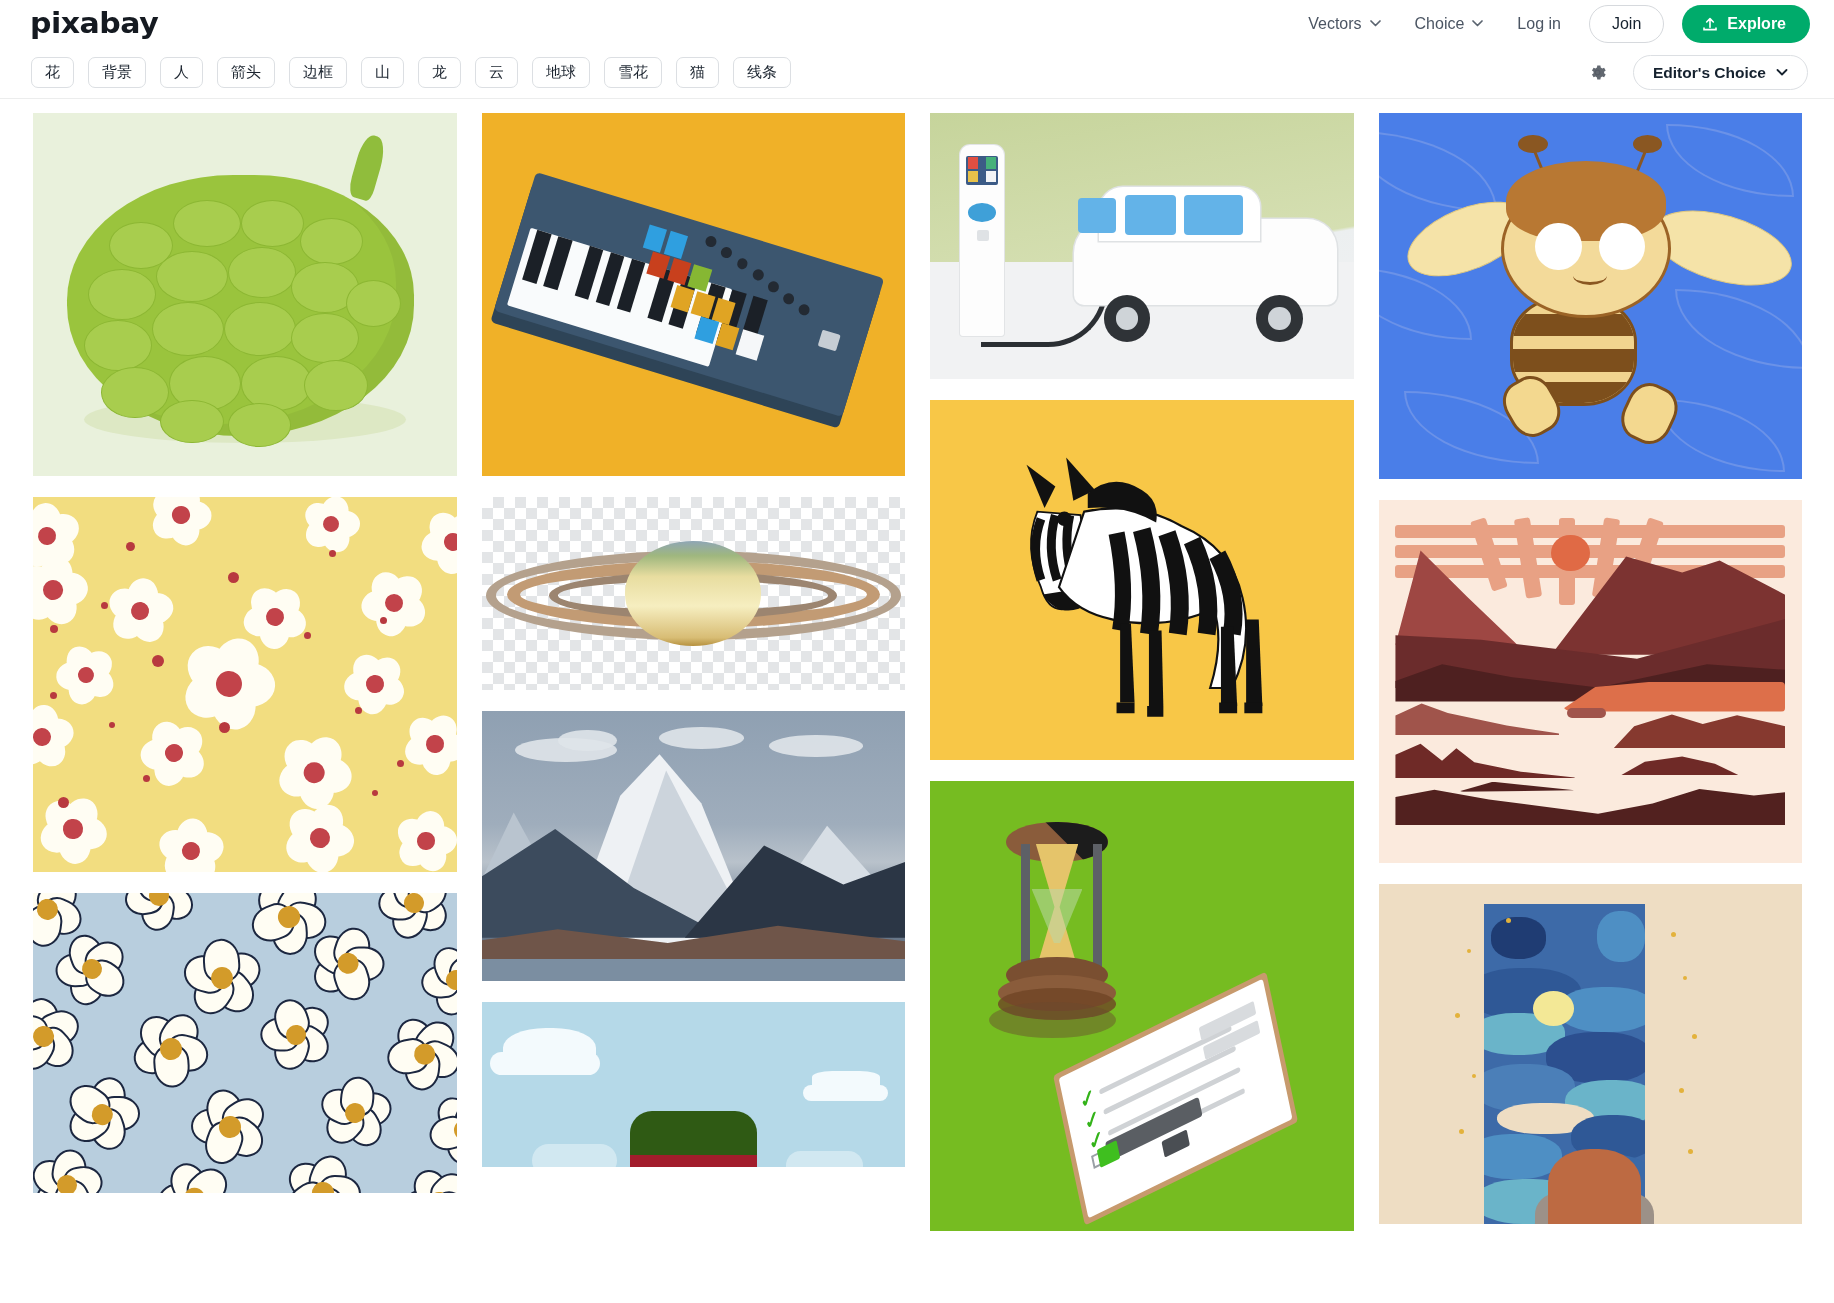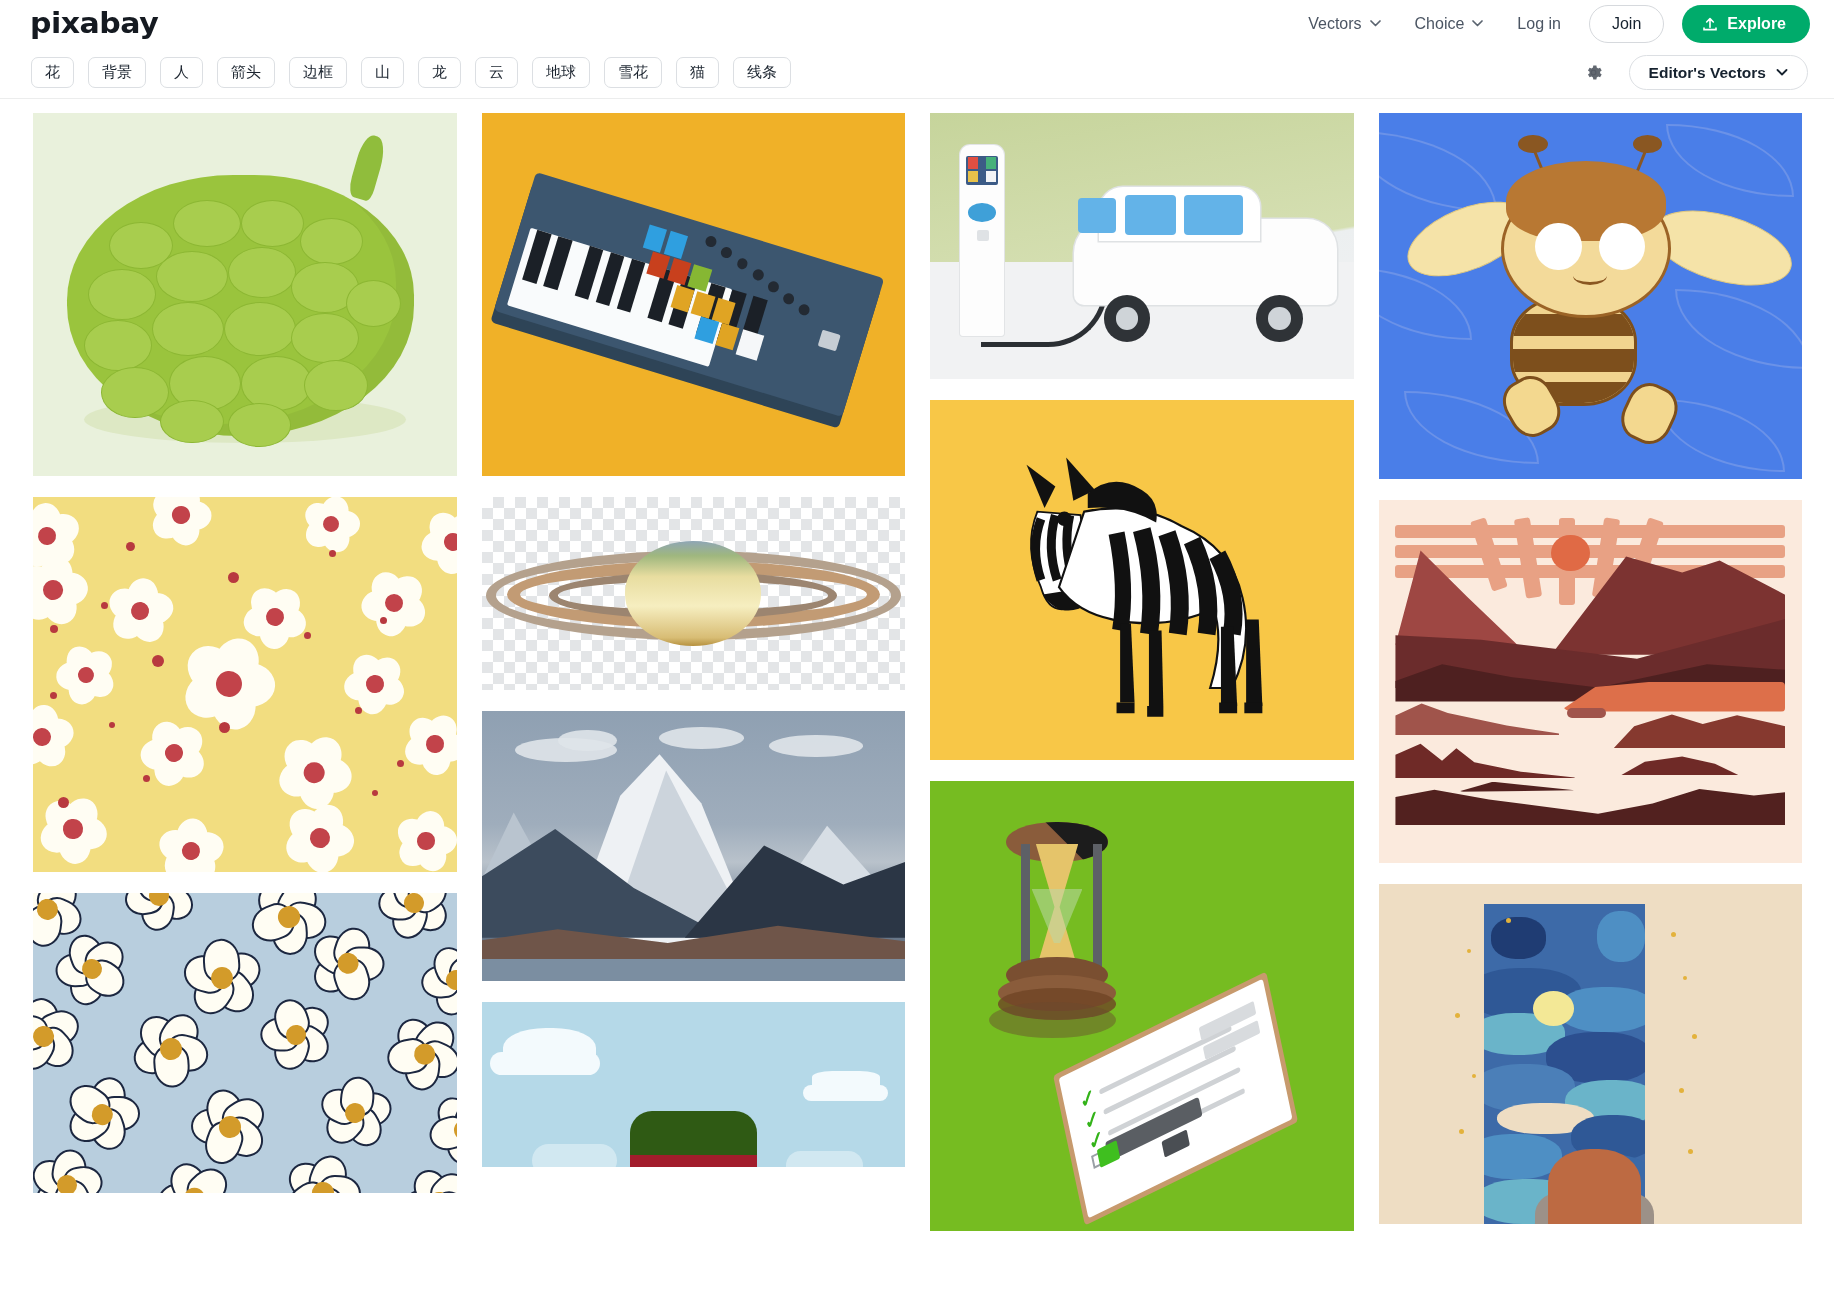--- a/index.html
+++ b/index.html
@@ -279,21 +279,21 @@
   <div class="tag">雪花</div>
   <div class="tag">猫</div>
   <div class="tag">线条</div>
 
   <div class="tagbar-right">
     <svg class="gear-icon" viewBox="0 0 24 24" fill="#2c3440">
       <path d="M12 8.2a3.8 3.8 0 100 7.6 3.8 3.8 0 000-7.6zm0 6a2.2 2.2 0 110-4.4 2.2 2.2 0 010 4.4z"></path>
       <path d="M20.3 13.1c.05-.36.07-.73.07-1.1s-.02-.74-.07-1.1l2.04-1.5-2-3.46-2.39.93a8.3 8.3 0 00-1.9-1.1l-.36-2.53h-4l-.36 2.53c-.68.27-1.32.64-1.9 1.1l-2.39-.93-2 3.46 2.04 1.5c-.05.36-.07.73-.07 1.1s.02.74.07 1.1l-2.04 1.5 2 3.46 2.39-.93c.58.46 1.22.83 1.9 1.1l.36 2.53h4l.36-2.53a8.3 8.3 0 001.9-1.1l2.39.93 2-3.46-2.04-1.5z" opacity=".93"></path>
     </svg>
     <div class="editors-choice">
-      <span>Editor's Vectors</span>
+      <span>Editor's Choice</span>
       <svg width="12" height="7" viewBox="0 0 11 7" fill="none" stroke="#16222f" stroke-width="1.8">
           <path d="M1 1l4.5 4.5L10 1" stroke-linecap="round" stroke-linejoin="round"></path>
         </svg>
     </div>
   </div>
 </div>
 
 <div class="gallery">
 
   <div class="col">

